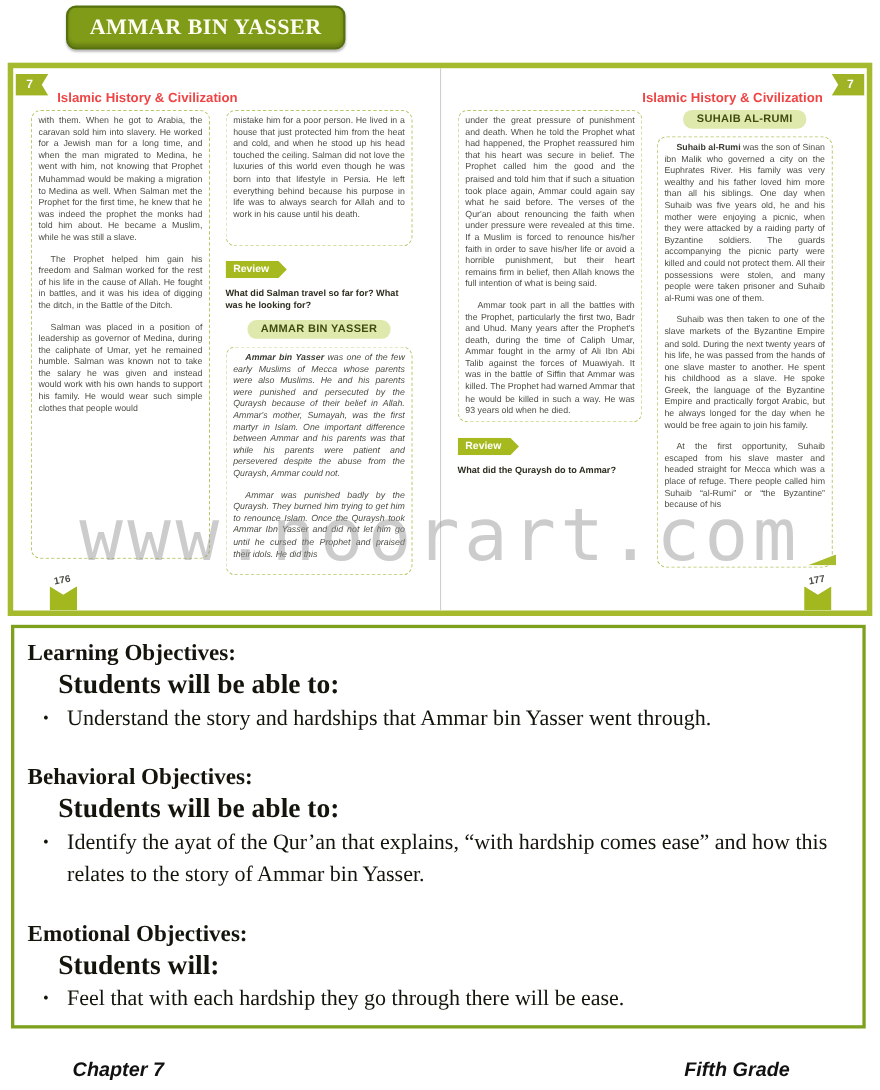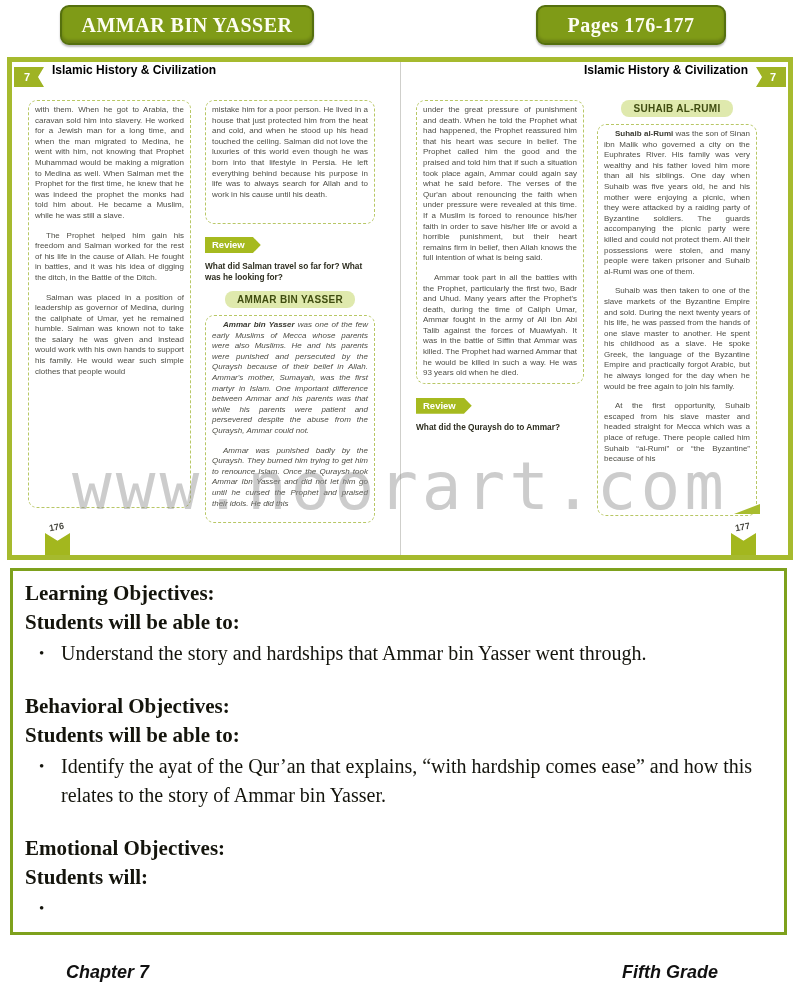--- a/index.html
+++ b/index.html
@@ -11,21 +11,21 @@
     border-radius:9px;color:#fdfdf2;font-family:"Liberation Serif",serif;font-weight:bold;
     font-size:20px;letter-spacing:.5px;display:flex;align-items:center;justify-content:center;
     box-shadow:inset 0 -3px 3px rgba(0,0,0,.18), 0 2px 2px rgba(0,0,0,.25);}
   .btn-lesson{left:60px;width:250px;}
   .btn-pages{left:536px;width:186px;}
 
   
   .spread{position:absolute;left:7px;top:57px;width:776px;height:493px;background:#fff;
     border:5px solid #a6ba2e;}
   .divider{position:absolute;left:388px;top:0;width:1px;height:493px;background:#cfcfcb;}
-  .page-header-title{position:absolute;top:1px;font-size:12px;font-weight:bold;color:#000000;}
+  .page-header-title{position:absolute;top:20px;font-size:12px;font-weight:bold;color:#ef4444;}
   .hdr-left{left:40px;}
   .hdr-right{right:40px;}
   .chapter-badge{position:absolute;top:5px;width:26px;height:20px;background:#9fb324;color:#fff;
     font-size:11px;font-weight:bold;display:flex;align-items:center;justify-content:center;}
   .badge-left{left:2px;clip-path:polygon(0 0,100% 0,80% 50%,100% 100%,0 100%);padding-right:4px;}
   .badge-right{right:2px;clip-path:polygon(0 0,100% 0,100% 100%,0 100%,20% 50%);padding-left:4px;}
 
   .col{position:absolute;top:38px;}
   .col-lp1{left:16px;width:163px;}
   .col-lp2{left:193px;width:170px;}
@@ -65,37 +65,36 @@
   
   .watermark{position:absolute;left:-14px;top:448px;width:828px;font-family:"DejaVu Sans Mono",monospace;
     font-size:66px;letter-spacing:4px;color:#8f8f8f;opacity:.45;z-index:6;text-align:center;
     pointer-events:none;white-space:nowrap;}
 
   
   .objectives{position:absolute;left:10px;top:568px;width:777px;height:367px;border:3px solid #7ea11d;
     box-sizing:border-box;background:#fff;padding:8px 18px 12px 12px;
     font-family:"Liberation Serif",serif;color:#14140c;}
   .obj-title{font-size:21px;font-weight:bold;line-height:29px;}
-  .obj-sub{font-size:21px;font-weight:bold;line-height:29px;}
+  .obj-sub{font-size:25px;font-weight:bold;line-height:29px;margin-left:28px;}
   .obj-bullet{display:flex;font-size:20px;line-height:29px;margin-top:2px;}
   .obj-bullet .dot{width:22px;padding-left:14px;font-size:15px;flex:none;}
   .obj-gap{height:24px;}
 
   
   .footer{position:absolute;left:0;top:962px;width:800px;display:flex;justify-content:space-between;
     padding:0 82px 0 66px;box-sizing:border-box;font-size:18px;font-weight:bold;font-style:italic;
     color:#111;}
 </style>
 </head>
 <body>
 
 <div class="root">
 
   <div class="pill-button btn-lesson">AMMAR BIN YASSER</div>
-  <div class="pill-button btn-pages">Pages 176-177</div>
 
   <div class="spread">
     <div class="divider"></div>
 
     <div class="chapter-badge badge-left">7</div>
     <div class="page-header-title hdr-left">Islamic History &amp; Civilization</div>
 
     <div class="page-header-title hdr-right">Islamic History &amp; Civilization</div>
     <div class="chapter-badge badge-right">7</div>
 
@@ -159,20 +158,21 @@
     <div class="obj-sub">Students will be able to:</div>
     <div class="obj-bullet">
       <span class="dot">•</span>
       <span>Identify the ayat of the Qur’an that explains, “with hardship comes ease” and how this relates to the story of Ammar bin Yasser.</span>
     </div>
     <div class="obj-gap"></div>
     <div class="obj-title">Emotional Objectives:</div>
     <div class="obj-sub">Students will:</div>
     <div class="obj-bullet">
       <span class="dot">•</span>
+      <span>Feel that with each hardship they go through there will be ease.</span>
     </div>
   </div>
 
   <div class="footer">
     <span>Chapter 7</span>
     <span>Fifth Grade</span>
   </div>
 
 </div>
 

